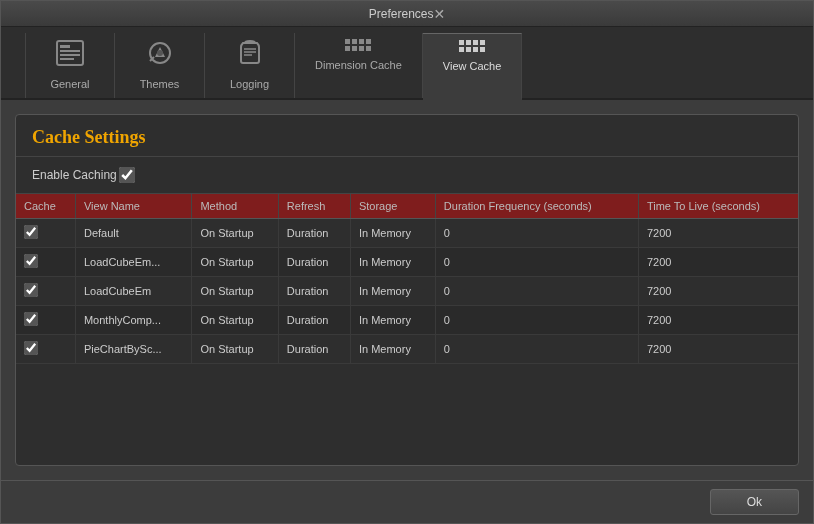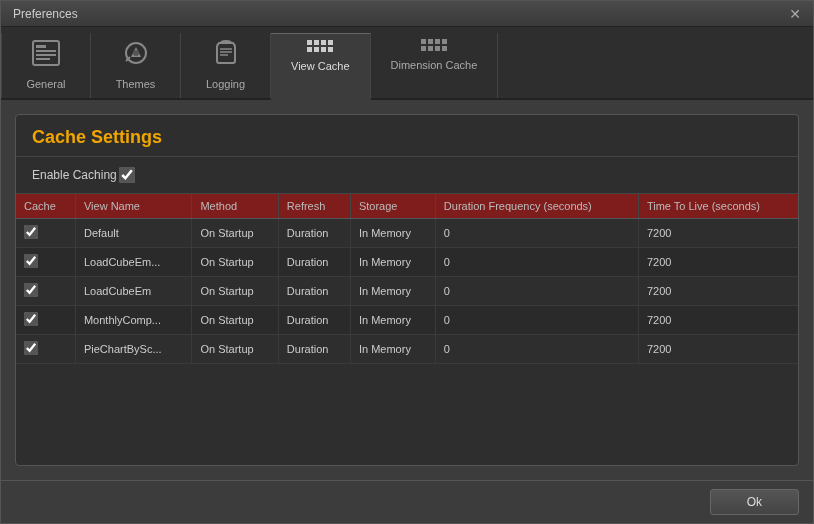--- a/index.html
+++ b/index.html
@@ -18,22 +18,22 @@
       background: #3c3c3c;
       border: 1px solid #555;
       display: flex;
       flex-direction: column;
     }
     .title-bar {
       background: linear-gradient(to bottom, #4a4a4a, #3a3a3a);
       height: 26px;
       display: flex;
       align-items: center;
-      justify-content: space-between;
-      padding: 0 12px;
+      justify-content: center;
+      padding: 0 4px;
       border-bottom: 1px solid #222;
       flex-shrink: 0;
     }
     .title-bar-text {
       color: #ccc;
       font-size: 12px;
     }
     .close-btn {
       color: #aaa;
       font-size: 14px;
@@ -53,21 +53,21 @@
     .tab {
       display: flex;
       flex-direction: column;
       align-items: center;
       padding: 6px 20px 8px 20px;
       cursor: pointer;
       color: #aaa;
       border-right: 1px solid #444;
       min-width: 90px;
     }
-    .tab:first-child { border-left: 1px solid #444; }
+    .tab:first-child { border-left: 1px solid #444; margin-left: 24px; }
     .tab.active {
       background: #3c3c3c;
       color: #ddd;
       border-top: 1px solid #666;
       border-bottom: 2px solid #3c3c3c;
       margin-bottom: -2px;
     }
     .tab-icon {
       font-size: 28px;
       margin-bottom: 4px;
@@ -91,20 +91,21 @@
       display: flex;
       flex-direction: column;
       overflow: hidden;
     }
     .section-title {
       color: #f0a500;
       font-size: 18px;
       font-weight: bold;
       padding: 12px 16px 8px 16px;
       border-bottom: 1px solid #444;
+      font-family: Liberation Serif, serif;
     }
     .enable-row {
       display: flex;
       align-items: center;
       padding: 10px 16px;
       border-bottom: 1px solid #444;
     }
     .enable-label {
       color: #ccc;
       margin-right: 2px;
@@ -231,49 +232,49 @@
         <svg width="30" height="28" viewBox="0 0 30 28" fill="none">
           <path d="M8 4 Q6 6 6 8 L6 22 Q6 24 8 24 L22 24 Q24 24 24 22 L24 8 Q24 6 22 4 Z" fill="none" stroke="#888" stroke-width="2"></path>
           <path d="M10 4 Q10 2 15 2 Q20 2 20 4" fill="none" stroke="#888" stroke-width="2"></path>
           <line x1="9" y1="10" x2="21" y2="10" stroke="#888" stroke-width="1.5"></line>
           <line x1="9" y1="13" x2="21" y2="13" stroke="#888" stroke-width="1.5"></line>
           <line x1="9" y1="16" x2="17" y2="16" stroke="#888" stroke-width="1.5"></line>
         </svg>
       </div>
       <span class="tab-label">Logging</span>
     </div>
-    <div class="tab active">
+    <div class="tab">
       <div class="tab-icon">
         <div class="grid-icon">
           <div class="grid-cell"></div>
             <div class="grid-cell"></div>
             <div class="grid-cell"></div>
             <div class="grid-cell"></div>
           <div class="grid-cell"></div>
             <div class="grid-cell"></div>
             <div class="grid-cell"></div>
             <div class="grid-cell"></div>
         </div>
       </div>
-      <span class="tab-label">View Cache</span>
-    </div>
-    <div class="tab">
+      <span class="tab-label">Dimension Cache</span>
+    </div>
+    <div class="tab active">
       <div class="tab-icon">
         <div class="grid-icon">
           <div class="grid-cell"></div>
             <div class="grid-cell"></div>
             <div class="grid-cell"></div>
             <div class="grid-cell"></div>
           <div class="grid-cell"></div>
             <div class="grid-cell"></div>
             <div class="grid-cell"></div>
             <div class="grid-cell"></div>
         </div>
       </div>
-      <span class="tab-label">Dimension Cache</span>
+      <span class="tab-label">View Cache</span>
     </div>
   </div>
 
   <div class="content">
     <div class="section-box">
       <div class="section-title">Cache Settings</div>
 
       <div class="enable-row">
         <span class="enable-label">Enable Caching</span>
         <input type="checkbox" class="checkbox-styled" checked="" style="">

